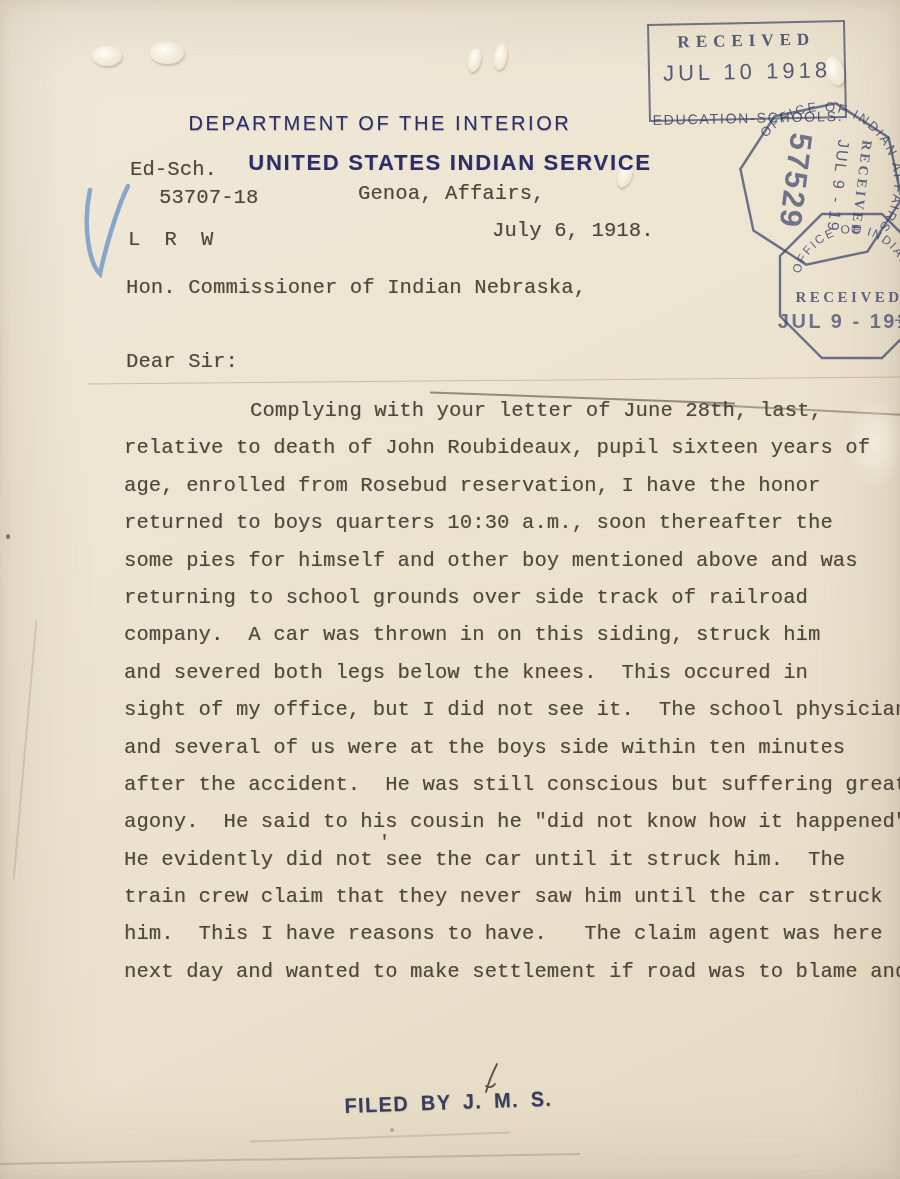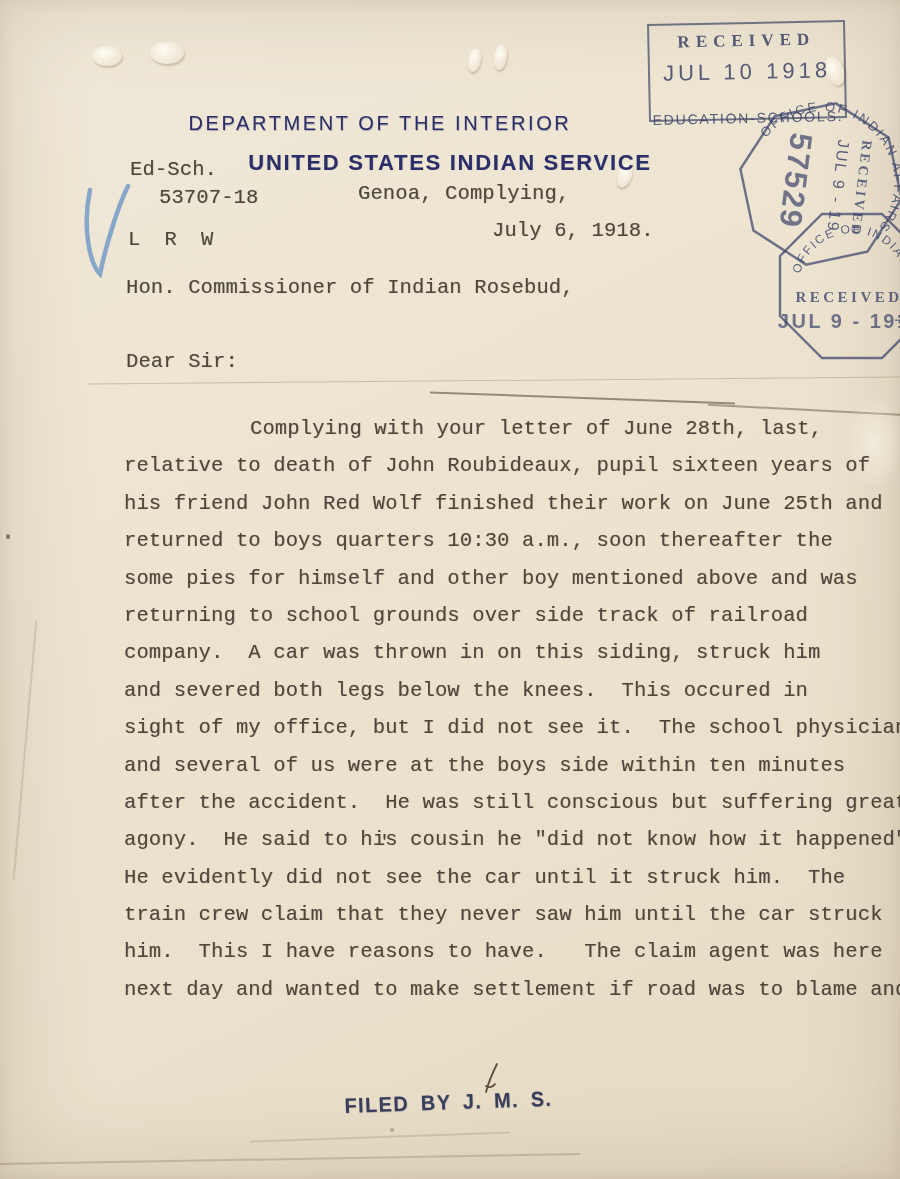--- a/index.html
+++ b/index.html
@@ -16,21 +16,21 @@
     font-size:20.4px;letter-spacing:.2px;color:rgba(72,63,53,.93);
     text-shadow:.4px .3px .7px rgba(80,68,55,.45);
   }
   .body-block{position:absolute;left:124px;top:392px;width:776px;}
   .body-line{
     white-space:pre;height:37.4px;line-height:37.4px;
     font-family:"Liberation Mono","DejaVu Sans Mono",monospace;
     font-size:20.4px;letter-spacing:.2px;color:rgba(72,63,53,.93);
     text-shadow:.4px .3px .7px rgba(80,68,55,.45);
   }
-  .indent{text-indent:126px;margin-top:18px;}
+  .indent{text-indent:126px;}
   
   .head-dept{
     position:absolute;left:0;top:112px;width:760px;text-align:center;
     font-size:20px;font-weight:normal;letter-spacing:2.6px;color:#2b2e68;
     text-shadow:.5px .5px .8px rgba(43,46,104,.35);
   }
   .head-serv{
     position:absolute;left:0;top:150px;width:900px;text-align:center;
     font-size:22px;font-weight:bold;letter-spacing:1.7px;color:#2b2e68;
     text-shadow:.4px .4px .7px rgba(43,46,104,.3);
@@ -77,38 +77,38 @@
   <div class="crease" style="left:88px;top:380px;width:812px;height:1px;background:rgba(125,108,82,.32);transform:rotate(-.5deg);"></div>
   <div class="crease" style="left:430px;top:397px;width:305px;height:1.6px;background:rgba(78,64,46,.55);transform:rotate(2.1deg);"></div>
   <div class="crease" style="left:708px;top:409px;width:200px;height:1.6px;background:rgba(95,80,58,.48);transform:rotate(3deg);"></div>
   <div class="crease" style="left:845px;top:395px;width:60px;height:95px;background:radial-gradient(ellipse,rgba(255,250,238,.55),rgba(255,250,238,0) 70%);"></div>
   <div class="crease" style="left:24px;top:620px;width:2px;height:260px;background:rgba(130,112,86,.22);transform:rotate(5deg);"></div>
   <div class="crease" style="left:0px;top:1158px;width:580px;height:2px;background:rgba(125,108,82,.3);transform:rotate(-1deg);"></div>
   <div class="crease" style="left:250px;top:1136px;width:260px;height:1.5px;background:rgba(125,108,82,.22);transform:rotate(-2deg);"></div>
 
   <div class="head-dept">DEPARTMENT OF THE INTERIOR</div>
   <div class="head-serv">UNITED STATES INDIAN SERVICE</div>
-  <div class="typed" style="left:358px;top:182px;">Genoa, Complying,</div>
+  <div class="typed" style="left:358px;top:182px;">Genoa, Affairs,</div>
   <div class="typed" style="left:492px;top:219px;">July 6, 1918.</div>
 
   <div class="typed" style="left:130px;top:158px;">Ed-Sch.</div>
   <div class="typed" style="left:111px;top:186px;margin-left:48px;">53707-18</div>
   <div class="typed" style="left:128px;top:214px;letter-spacing:6px;margin-top:14px;">L R W</div>
 
   <svg class="svg-stamp" style="left:76px;top:176px;" width="70" height="112" viewBox="0 0 70 112">
     <path d="M 14 14 C 6 52 14 88 24 98 C 28 78 40 34 52 10" fill="none" stroke="rgba(93,143,197,.72)" stroke-width="4.5" stroke-linecap="round"></path>
   </svg>
 
-  <div class="typed" style="left:126px;top:276px;">Hon. Commissioner of Indian Rosebud,</div>
+  <div class="typed" style="left:126px;top:276px;">Hon. Commissioner of Indian Nebraska,</div>
   <div class="typed" style="left:126px;top:350px;">Dear Sir:</div>
 
   <div class="body-block">
     <div class="body-line indent">Complying with your letter of June 28th, last,</div>
     <div class="body-line">relative to death of John Roubideaux, pupil sixteen years of</div>
-    <div class="body-line">his friend John Red Wolf finished their work on June 25th and</div>
+    <div class="body-line">age, enrolled from Rosebud reservation, I have the honor</div>
     <div class="body-line">returned to boys quarters 10:30 a.m., soon thereafter the</div>
     <div class="body-line">some pies for himself and other boy mentioned above and was</div>
     <div class="body-line">returning to school grounds over side track of railroad</div>
     <div class="body-line">company.  A car was thrown in on this siding, struck him</div>
     <div class="body-line">and severed both legs below the knees.  This occured in</div>
     <div class="body-line">sight of my office, but I did not see it.  The school physician</div>
     <div class="body-line">and several of us were at the boys side within ten minutes</div>
     <div class="body-line">after the accident.  He was still conscious but suffering great</div>
     <div class="body-line">agony.  He said to his cousin he "did not know how it happened"</div>
     <div class="body-line">He evidently did not see the car until it struck him.  The</div>

